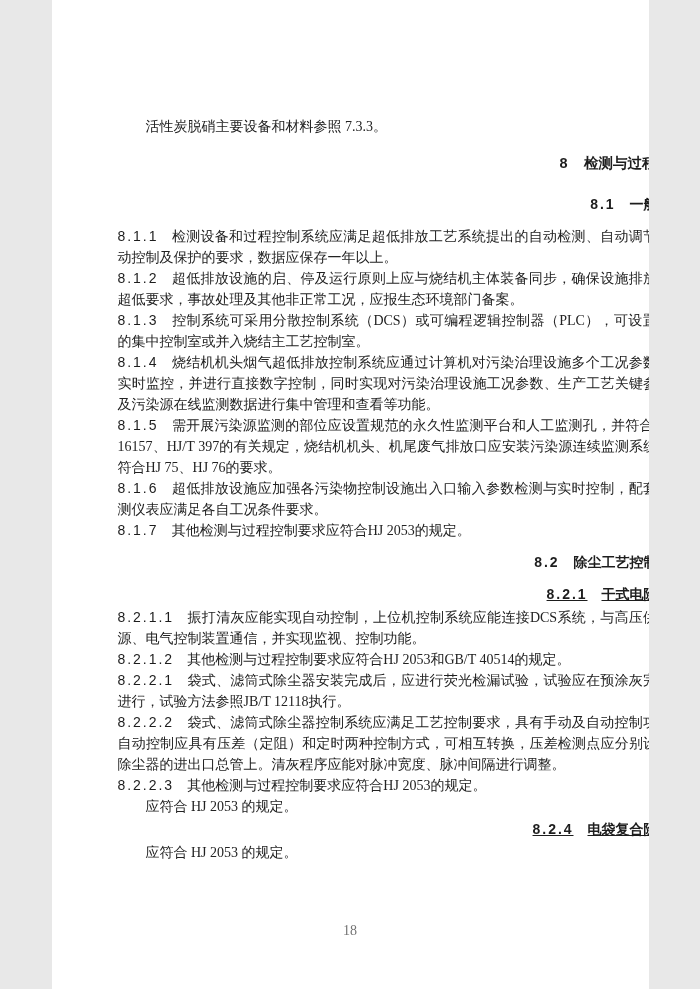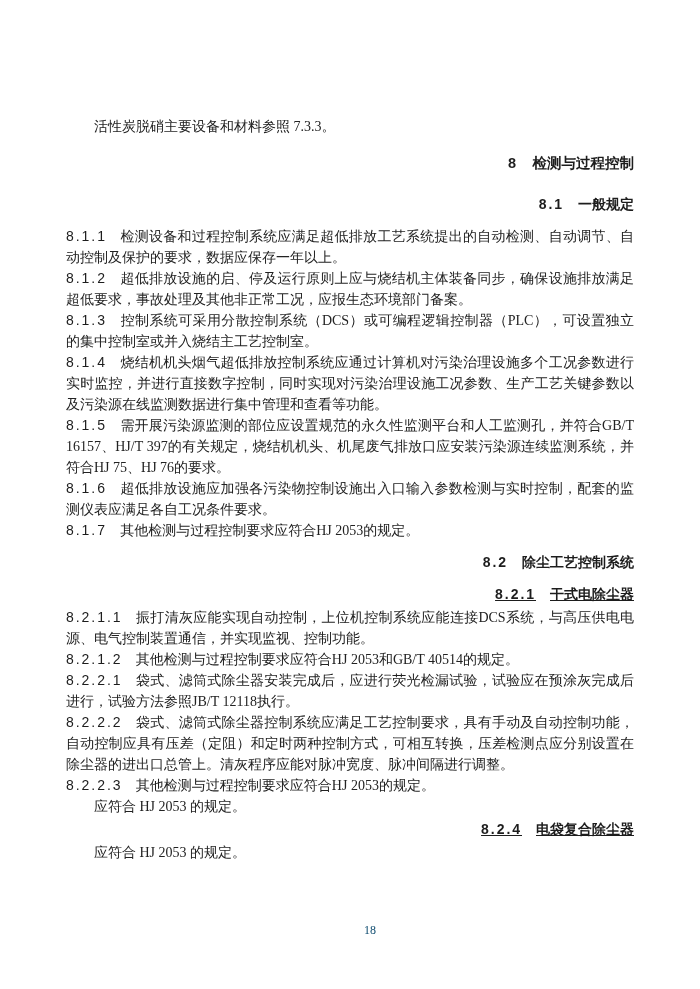--- a/index.html
+++ b/index.html
@@ -2,21 +2,21 @@
 <html><head>
 <meta charset="utf-8">
 <style>
   html, body {
     margin: 0;
     padding: 0;
     background: #e8e8e8;
   }
   .page {
     position: relative;
-    width: 700px;
+    width: 597px;
     height: 989px;
     margin: 0 auto;
     background: #ffffff;
     font-family: "Liberation Serif", "DejaVu Serif", serif;
     color: #222222;
     overflow: hidden;
   }
   .content {
     position: absolute;
     left: 66px;
@@ -51,24 +51,23 @@
   .h1 .num, .h2 .num, .h3 .num {
     letter-spacing: 0.14em;
     margin-right: 1.0em;
   }
   .footer {
     position: absolute;
     left: 0;
     width: 100%;
     top: 923px;
     text-align: center;
-    font-size: 12px;
-    color: #0c4a6e;
+    font-size: 14px;
+    color: #737373;
     font-family: "Liberation Serif", "DejaVu Serif", serif;
-    padding-left: 20px;
   }
 </style>
 </head>
 <body>
 
 <div class="page">
   <div class="content">
 
     <p class="para">活性炭脱硝主要设备和材料参照 7.3.3。</p>
 

